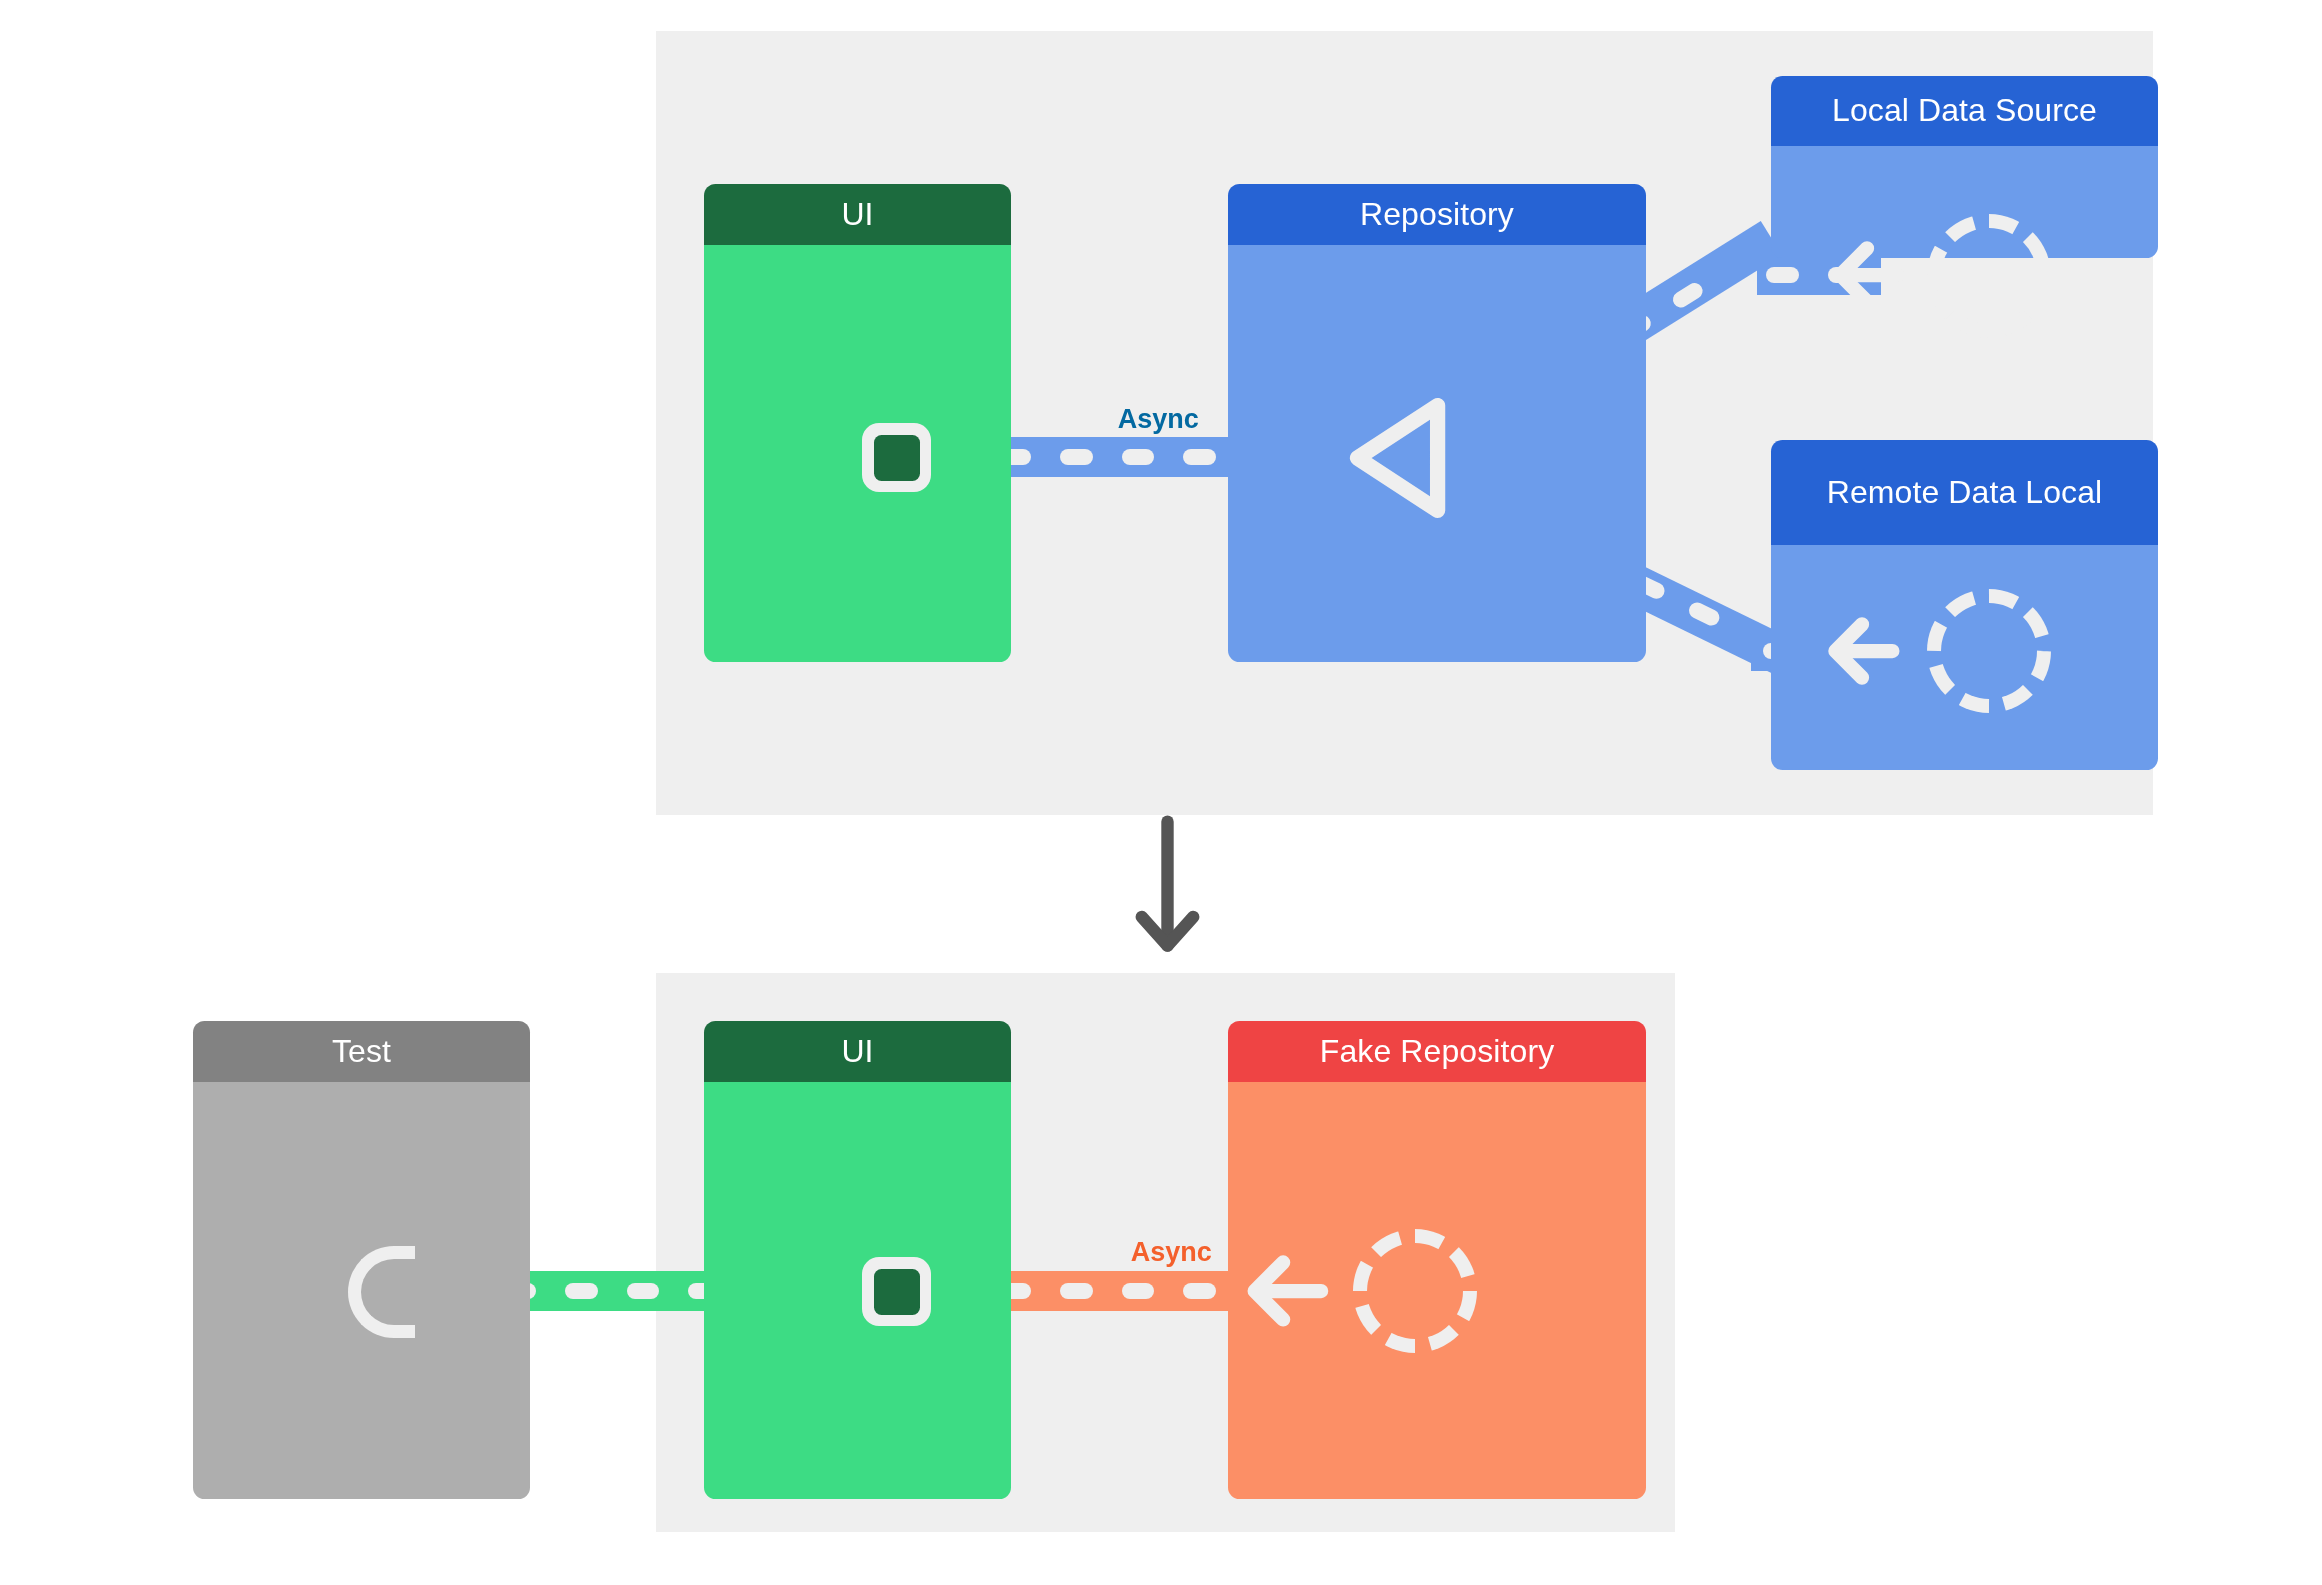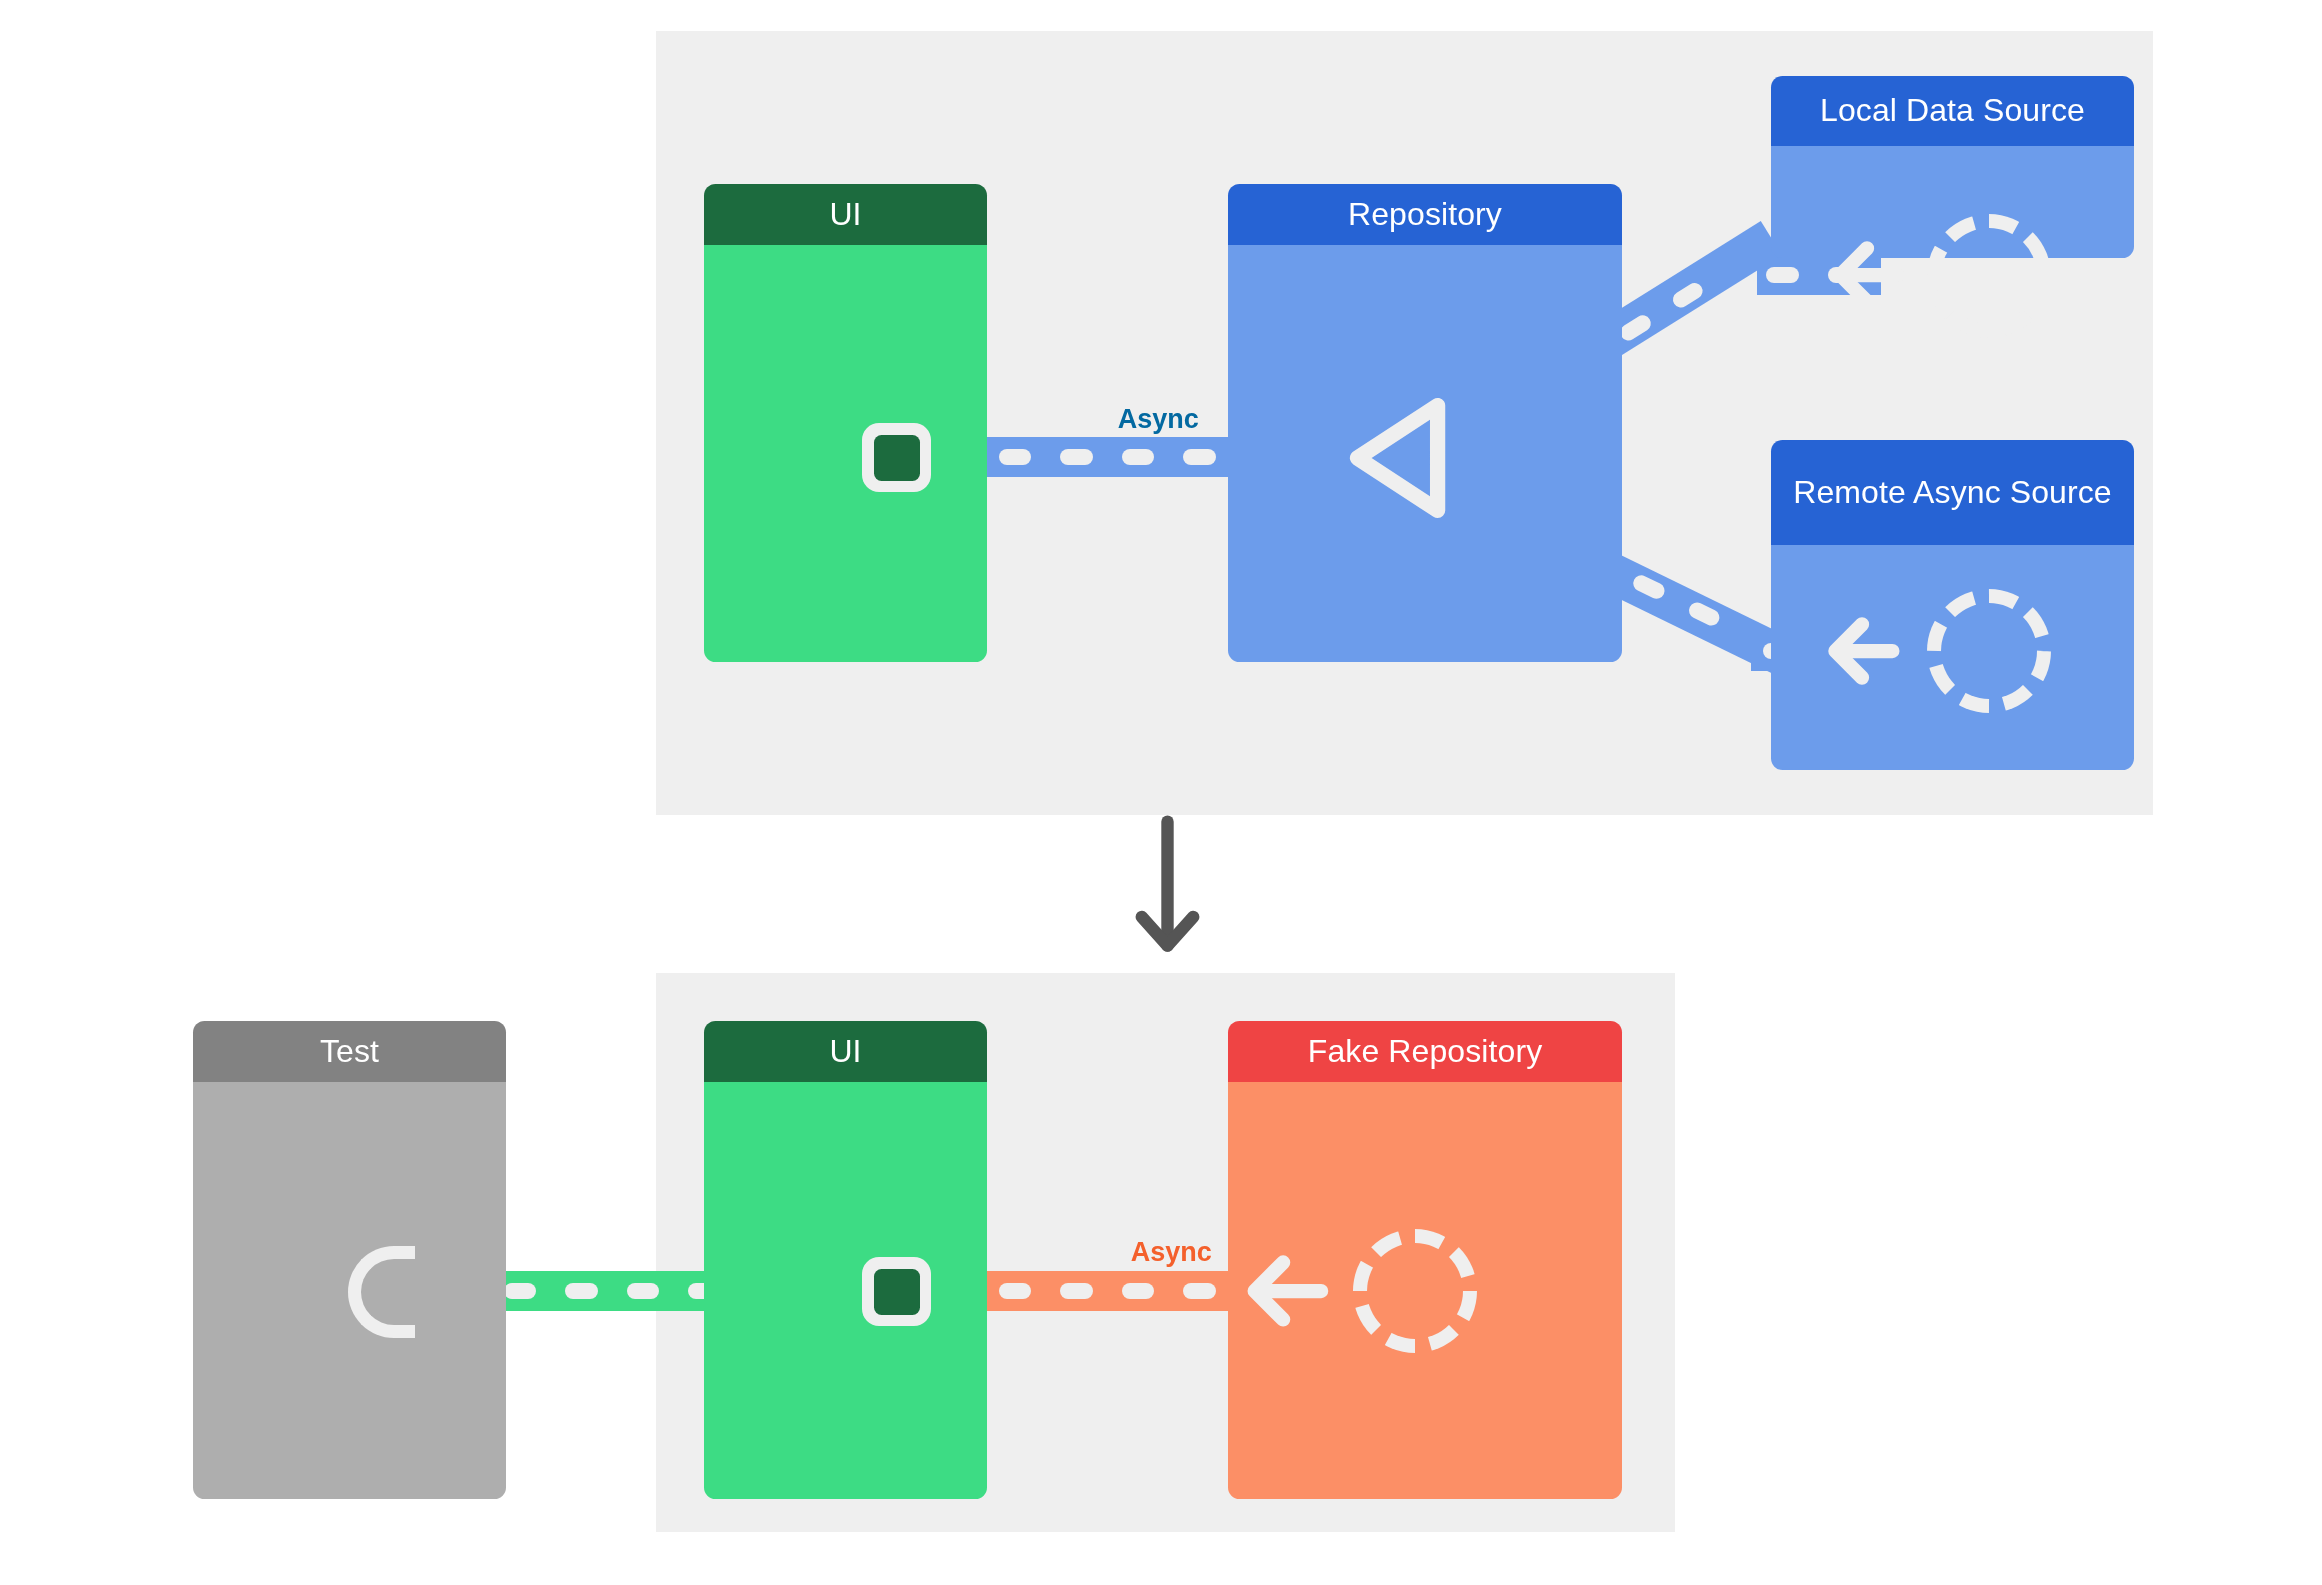--- a/index.html
+++ b/index.html
@@ -26,20 +26,21 @@
     background: #efefef;
   }
   #panel-production { left: 656px;  top: 31px;   width: 1497px; height: 784px; }
   #panel-test       { left: 656px;  top: 973px; width: 1019px; height: 559px; }
 
   
   .box {
     position: absolute;
     border-radius: 11.5px;
     overflow: visible;
+    padding-left: 24px;
   }
   .box-header {
     position: absolute;
     left: 0; top: 0;
     width: 100%;
     box-sizing: border-box;
     border-radius: 11.5px 11.5px 0 0;
     color: #ffffff;
     font-size: 32px;
     line-height: 1.16;
@@ -251,21 +252,21 @@
   </div>
   <svg style="position:absolute; left:1829px; top:237px;" width="76" height="76" viewBox="0 0 80 80">
     <g stroke="#efefef" stroke-width="15" stroke-linecap="round" stroke-linejoin="round" fill="none">
       <line x1="72" y1="40" x2="14" y2="40"></line>
       <polyline points="40,12 12,40 40,68"></polyline>
     </g>
   </svg>
   <div class="dashed-circle" style="left:1927px; top:214px; width:124px; height:124px;"></div>
 
   <div class="box ds-box-2" style="left:1771px; top:440px; width:363px; height:330px;">
-    <div class="box-header">Remote Async Source</div>
+    <div class="box-header">Remote Data Local</div>
     <div class="box-body" style="height:225px;"></div>
   </div>
   <svg style="position:absolute; left:1824px; top:613px;" width="76" height="76" viewBox="0 0 80 80">
     <g stroke="#efefef" stroke-width="15" stroke-linecap="round" stroke-linejoin="round" fill="none">
       <line x1="72" y1="40" x2="14" y2="40"></line>
       <polyline points="40,12 12,40 40,68"></polyline>
     </g>
   </svg>
   <div class="dashed-circle" style="left:1927px; top:589px; width:124px; height:124px;"></div>
 

